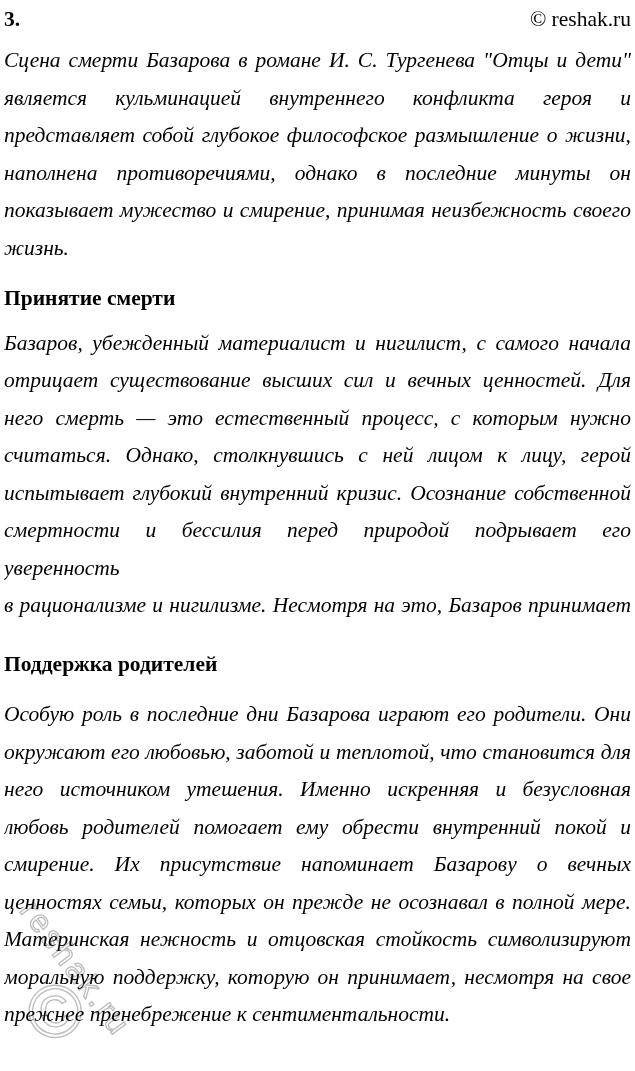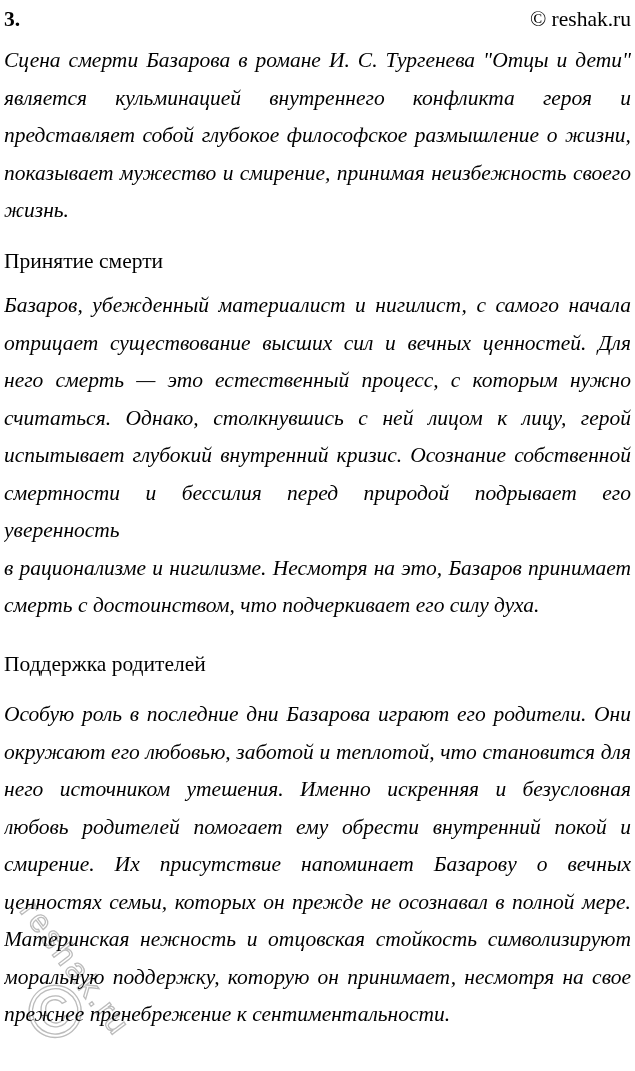--- a/index.html
+++ b/index.html
@@ -36,21 +36,21 @@
   .line {
     font-size: 21.5px;
     line-height: 37.5px;
     text-align: justify;
     text-align-last: justify;
     overflow: hidden;
   }
   .line.last { text-align-last: left; }
   .heading {
     font-size: 21.5px;
-    font-weight: 400;
+    font-weight: 700;
     line-height: 37.5px;
   }
   .heading.h1 { margin: 13px 0 7px 0; }
   .heading.h2 { margin: 21px 0 13px 0; }
   .wm {
     position: absolute;
     z-index: 0;
     color: transparent;
     -webkit-text-stroke: 1.3px #bcbcbc;
     font-family: "Liberation Sans", sans-serif;
@@ -86,35 +86,35 @@
     <span class="num">3.</span>
     <span class="copy">© reshak.ru</span>
   </header>
 
   <main class="content">
 
     <div class="para">
       <div class="line">Сцена смерти Базарова в романе И. С. Тургенева "Отцы и дети"</div>
       <div class="line">является кульминацией внутреннего конфликта героя и</div>
       <div class="line">представляет собой глубокое философское размышление о жизни,</div>
+      <div class="line">наполнена противоречиями, однако в последние минуты он</div>
       <div class="line">показывает мужество и смирение, принимая неизбежность своего</div>
       <div class="line last">жизнь.</div>
     </div>
 
     <div class="heading h1">Принятие смерти</div>
 
     <div class="para">
       <div class="line">Базаров, убежденный материалист и нигилист, с самого начала</div>
       <div class="line">отрицает существование высших сил и вечных ценностей. Для</div>
       <div class="line">него смерть — это естественный процесс, с которым нужно</div>
       <div class="line">считаться. Однако, столкнувшись с ней лицом к лицу, герой</div>
       <div class="line">испытывает глубокий внутренний кризис. Осознание собственной</div>
       <div class="line">смертности и бессилия перед природой подрывает его уверенность</div>
       <div class="line">в рационализме и нигилизме. Несмотря на это, Базаров принимает</div>
-      <div class="line last">смерть с достоинством, что подчеркивает его силу духа.</div>
     </div>
 
     <div class="heading h2">Поддержка родителей</div>
 
     <div class="para">
       <div class="line">Особую роль в последние дни Базарова играют его родители. Они</div>
       <div class="line">окружают его любовью, заботой и теплотой, что становится для</div>
       <div class="line">него источником утешения. Именно искренняя и безусловная</div>
       <div class="line">любовь родителей помогает ему обрести внутренний покой и</div>
       <div class="line">смирение. Их присутствие напоминает Базарову о вечных</div>

